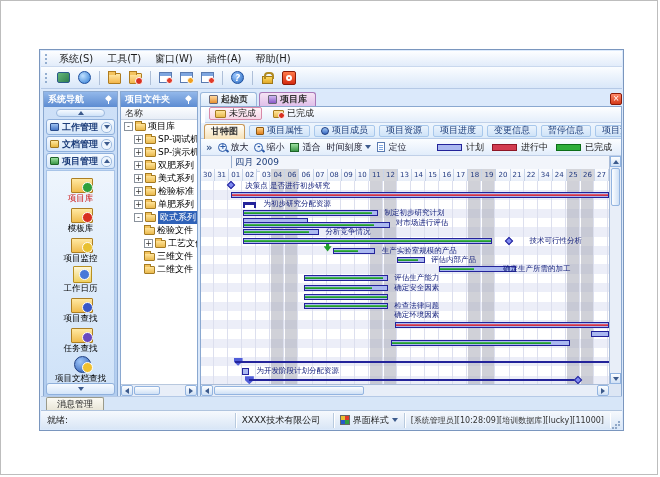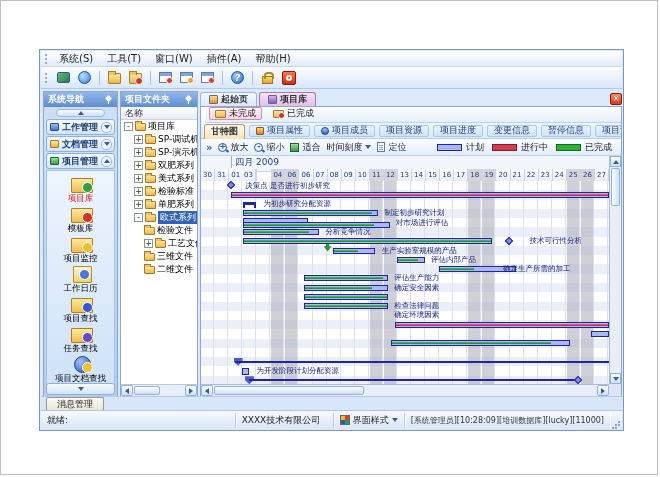--- a/index.html
+++ b/index.html
@@ -467,41 +467,41 @@
           <span class="monthlabel" id="monthlabel" style="left: 30.1379px;">
             <span>四月</span>
             <span>2009</span>
           </span>
         </div>
         <div class="daysrow" id="daysrow">
             <span class="daycell" style="left: 0px; width: 14.069px;">30</span>
             <span class="daycell" style="left: 14.069px; width: 14.069px;">31</span>
             <span class="daycell" style="left: 28.1379px; width: 14.069px;">01</span>
             <span class="daycell" style="left: 42.2069px; width: 14.069px;">02</span>
-            <span class="daycell" style="left: 41px; width: 14.069px;">03</span>
+            <span class="daycell" style="left: 59px; width: 14.069px;">03</span>
             <span class="daycell wk" style="left: 70.3448px; width: 14.069px;">04</span>
             <span class="daycell wk" style="left: 84.4138px; width: 14.069px;">06</span>
             <span class="daycell" style="left: 98.4828px; width: 14.069px;">06</span>
             <span class="daycell" style="left: 112.552px; width: 14.069px;">07</span>
             <span class="daycell" style="left: 126.621px; width: 14.069px;">08</span>
             <span class="daycell" style="left: 140.69px; width: 14.069px;">09</span>
             <span class="daycell" style="left: 154.759px; width: 14.069px; text-align: center;">10</span>
             <span class="daycell wk" style="left: 168.828px; width: 14.069px;">11</span>
             <span class="daycell wk" style="left: 182.897px; width: 14.069px;">12</span>
             <span class="daycell" style="left: 196.966px; width: 14.069px;">13</span>
             <span class="daycell" style="left: 211.034px; width: 14.069px;">14</span>
             <span class="daycell" style="left: 225.103px; width: 14.069px;">15</span>
             <span class="daycell" style="left: 239.172px; width: 14.069px;">16</span>
             <span class="daycell" style="left: 253.241px; width: 14.069px;">17</span>
             <span class="daycell wk" style="left: 267.31px; width: 14.069px;">18</span>
             <span class="daycell wk" style="left: 281.379px; width: 14.069px;">19</span>
             <span class="daycell" style="left: 295.448px; width: 14.069px;">20</span>
             <span class="daycell" style="left: 309.517px; width: 14.069px;">21</span>
             <span class="daycell" style="left: 323.586px; width: 14.069px;">22</span>
-            <span class="daycell" style="left: 337.655px; width: 14.069px;">23</span>
+            <span class="daycell" style="left: 337.655px; width: 14.069px;">34</span>
             <span class="daycell" style="left: 351.724px; width: 14.069px;">24</span>
             <span class="daycell wk" style="left: 365.793px; width: 14.069px;">25</span>
             <span class="daycell wk" style="left: 379.862px; width: 14.069px;">26</span>
             <span class="daycell" style="left: 393.931px; width: 14.069px;">27</span>
           </div>
         <div class="chart" id="chart">
             <div class="grow" style="top: 0px; height: 9.27273px;"></div>
             <div class="grow odd" style="top: 9.27273px; height: 9.27273px;"></div>
             <div class="grow" style="top: 18.5455px; height: 9.27273px;"></div>
             <div class="grow odd" style="top: 27.8182px; height: 9.27273px;"></div>

